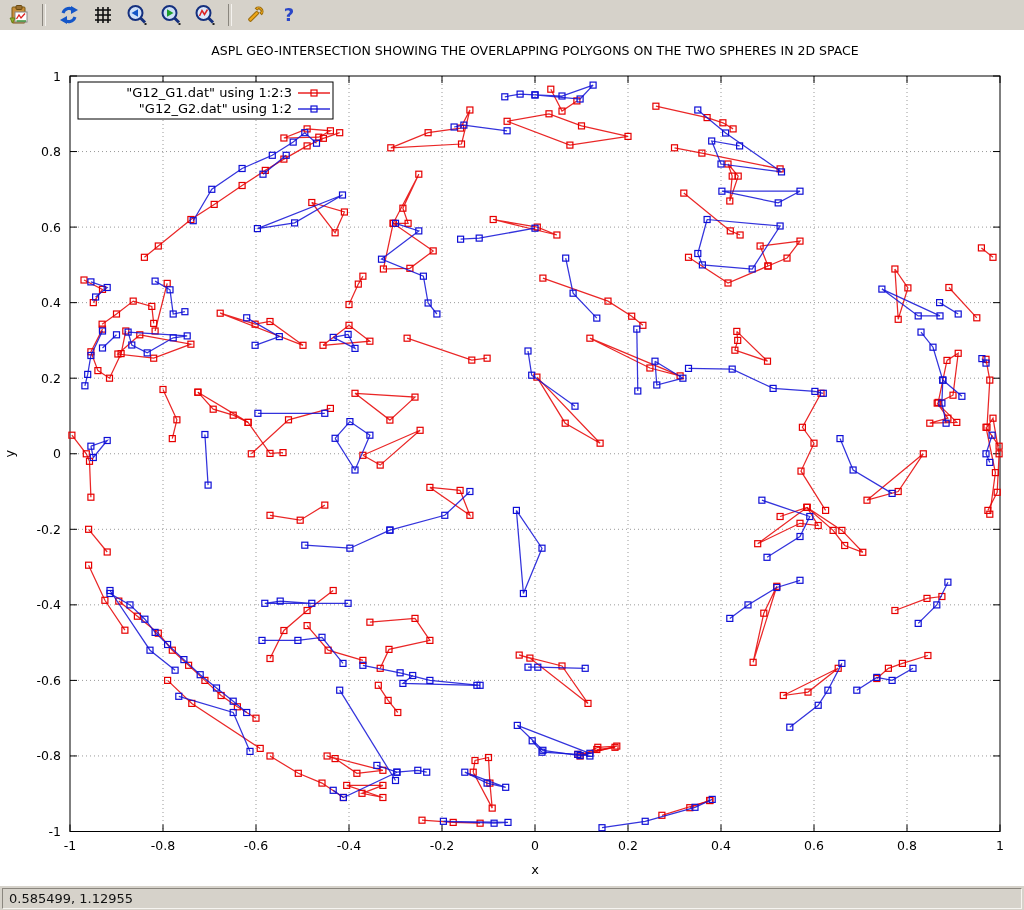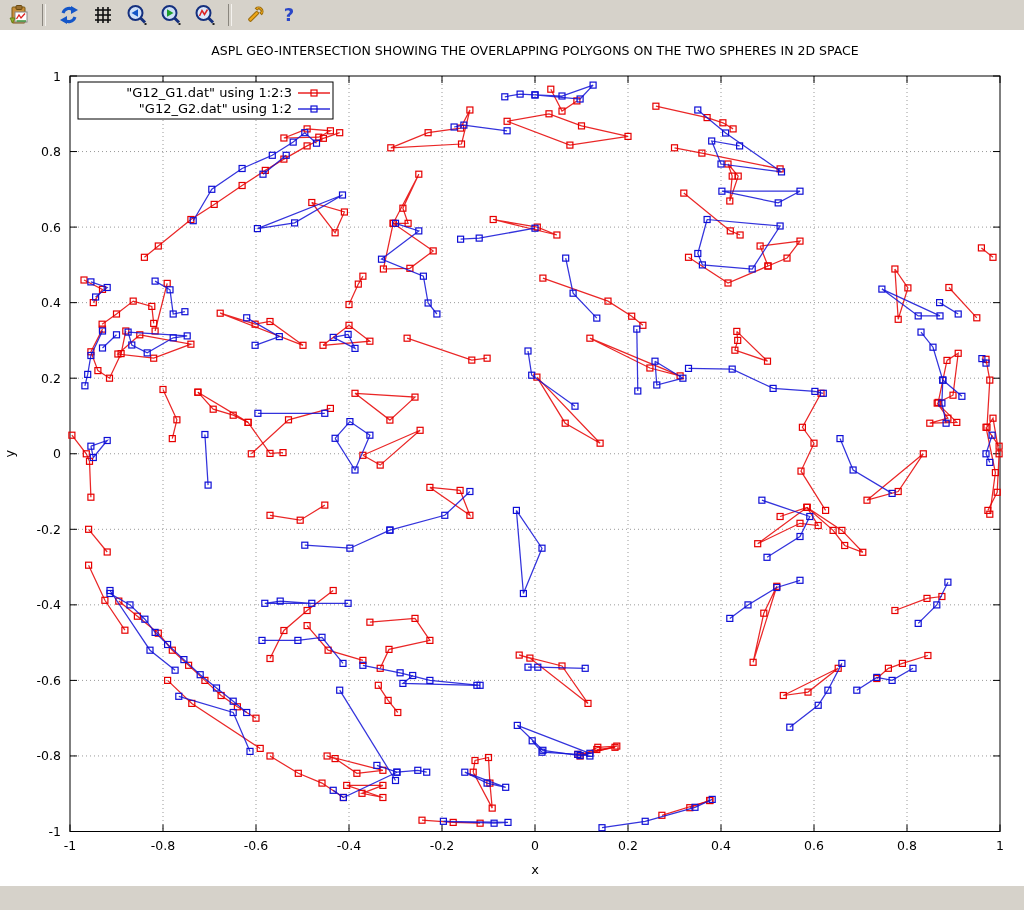--- a/index.html
+++ b/index.html
@@ -791,13 +791,16 @@
           <text x="292" y="67" text-anchor="end" font-size="13" fill="#000">"G12_G1.dat"  using 1:2:3</text>
           <line x1="298" y1="63" x2="330" y2="63" stroke="#e60000" stroke-width="1.3"></line>
           <rect x="311" y="60" width="6" height="6" fill="none" stroke="#e60000" stroke-width="1.2"></rect>
           <text x="292" y="83" text-anchor="end" font-size="13" fill="#000">"G12_G2.dat"  using 1:2</text>
           <line x1="298" y1="79" x2="330" y2="79" stroke="#0f0fd6" stroke-width="1.3"></line>
           <rect x="311" y="76" width="6" height="6" fill="none" stroke="#0f0fd6" stroke-width="1.2"></rect>
         </g>
       </svg>
   </div>
 
+  <div id="statusbar">
+    <div id="status-field">0.585499,  1.12955</div>
+  </div>
 </div>
 
 </body></html>

